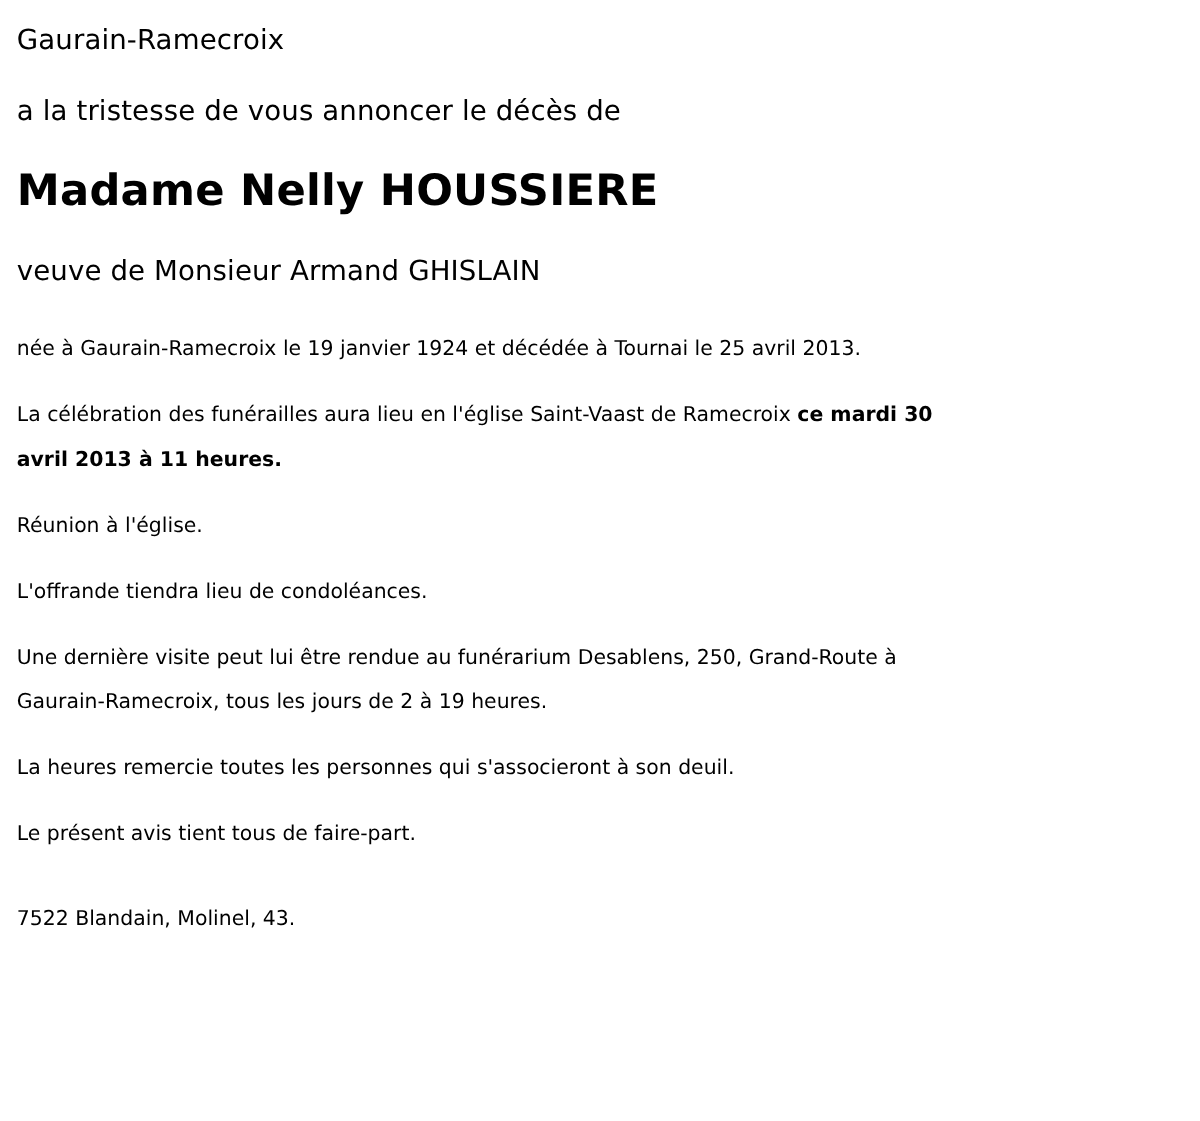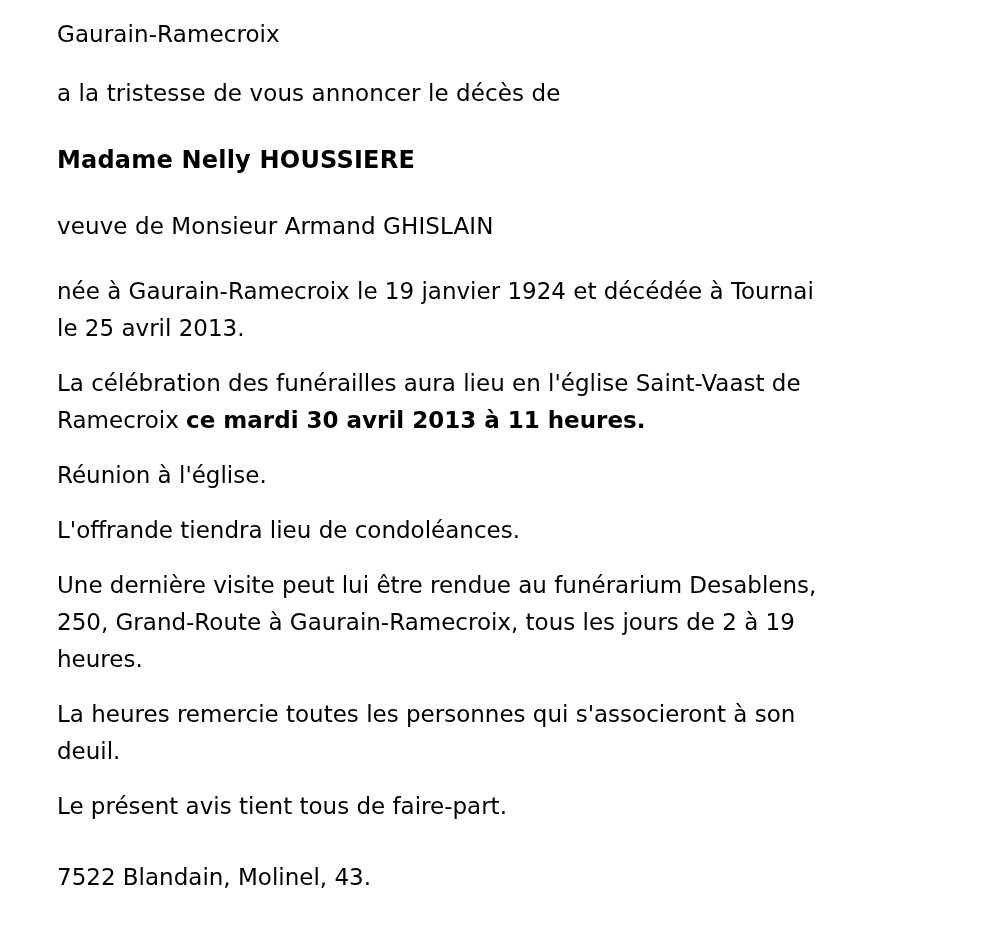--- a/index.html
+++ b/index.html
@@ -12,39 +12,38 @@
     height: 934px;
     font-family: "DejaVu Sans", "Liberation Sans", sans-serif;
     color: #000000;
     overflow: hidden;
   }
   .page {
     box-sizing: border-box;
     width: 796px;
     height: 934px;
     padding: 14px 18px 0 14px;
-    margin-left: 43px;
   }
   .line {
     font-size: 23px;
     line-height: 41px;
     letter-spacing: 0.1px;
     white-space: pre-wrap;
   }
   .spacer-sm { height: 18px; }
   .spacer-md { height: 26px; }
   .spacer-lg { height: 34px; }
   .name {
-    font-size: 24px;
+    font-size: 36px;
     font-weight: bold;
     line-height: 40px;
     letter-spacing: 0.2px;
   }
   .para {
-    font-size: 23px;
+    font-size: 17px;
     line-height: 37px;
     white-space: normal;
     max-width: 970px;
   }
   .para b { font-weight: bold; }
 </style>
 </head>
 <body>
 
 <div class="page">

